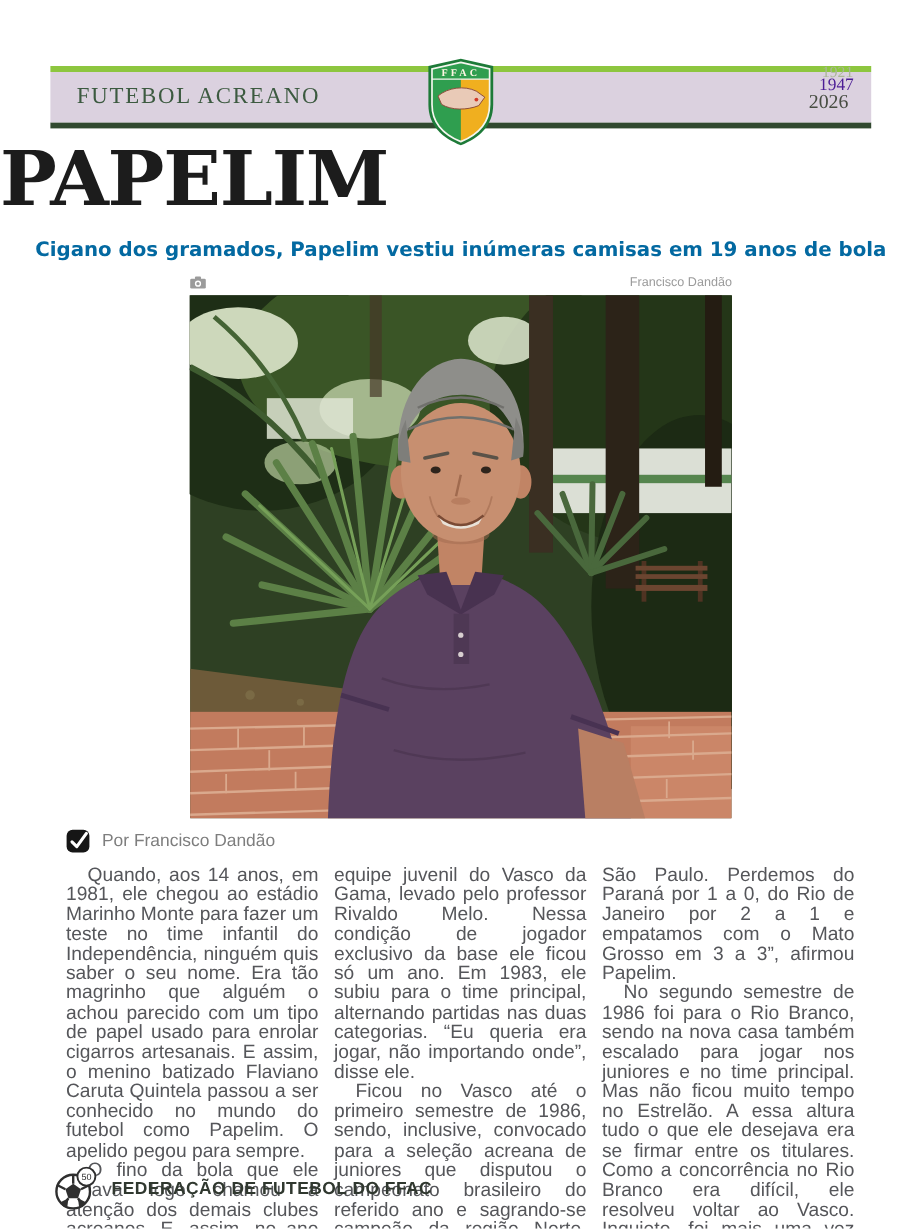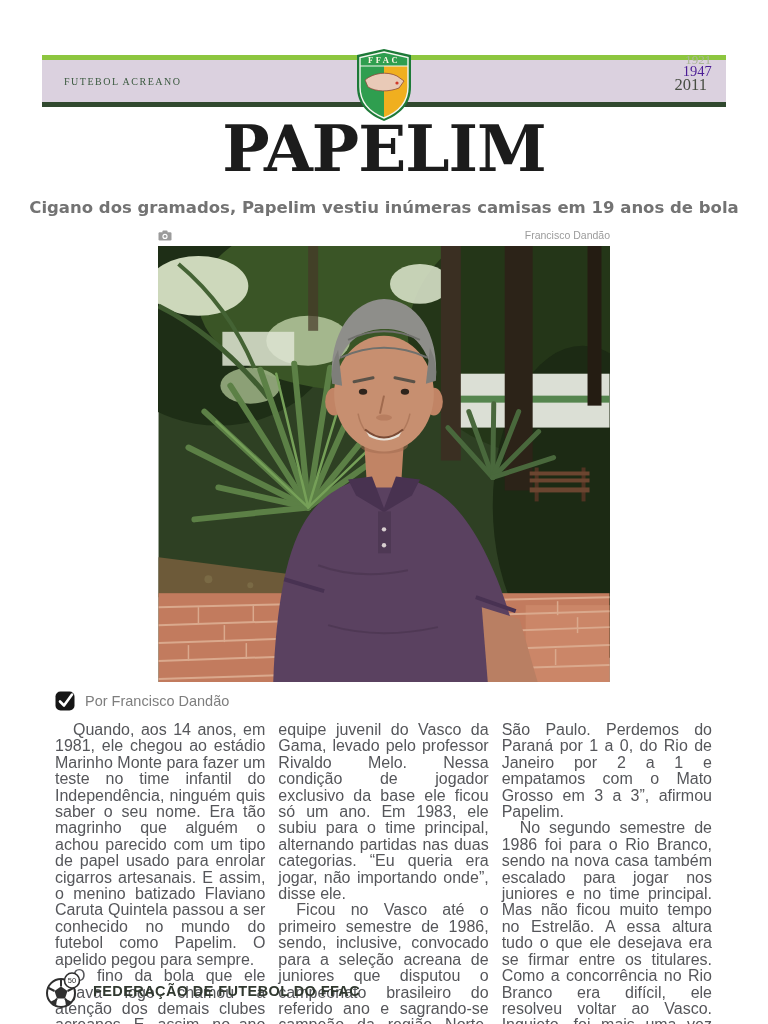--- a/index.html
+++ b/index.html
@@ -9,42 +9,42 @@
     overflow:hidden; font-family:"Liberation Sans", sans-serif;
   }
 
   
   .header { position:absolute; top:55px; left:42px; right:42px; }
   .band-top { height:5px; background:#8dc63f; }
   .band-mid { height:42px; background:#dbd1df; position:relative; display:flex; align-items:center; }
   .band-bot { height:5px; background:#31492f; }
   .section-label {
     margin-left:22px; font-family:"Liberation Serif", serif;
-    font-size:10px; letter-spacing:1.5px; color:#3c5a40;
+    font-size:19px; letter-spacing:1.5px; color:#3c5a40;
   }
   .years {
     position:absolute; right:4px; top:-5px; text-align:center;
     font-family:"Liberation Serif", serif; line-height:0.82;
   }
   .years span { display:block; }
   .year-1921 { font-size:13px; color:#a9b794; margin-right:0; }
   .year-1947 { font-size:14.5px; color:#4c1d95; margin-right:2px; }
   .year-2017 { font-size:16.5px; color:#474d42; margin-right:15px; }
   .shield { position:absolute; left:50%; top:-8px; transform:translateX(-50%); }
 
   
   .title {
-    position:absolute; top:112px; left:0; width:100%; text-align:center;
+    position:absolute; top:112px; left:0; width:100%; text-align:left;
     font-family:"DejaVu Serif", serif; font-weight:bold;
     font-size:63px; letter-spacing:-1px; color:#1c1c1c;
   }
   .subtitle {
     position:absolute; top:198px; left:0; width:100%; text-align:center;
     font-family:"DejaVu Sans", sans-serif; font-weight:bold;
-    font-size:16.5px; color:#737373;
+    font-size:16.5px; color:#0369a1;
   }
 
   
   .photo-credit {
     position:absolute; top:229px; left:158px; width:452px;
     display:flex; justify-content:space-between; align-items:center; gap:4px;
     font-size:10.5px; color:#9b9b9b;
   }
   .photo-frame { position:absolute; top:246px; left:158px; width:452px; height:436px; }
 
@@ -73,21 +73,21 @@
 
 <div class="page">
 
   <div class="header">
     <div class="band-top"></div>
     <div class="band-mid">
       <span class="section-label">FUTEBOL ACREANO</span>
       <div class="years">
         <span class="year-1921">1921</span>
         <span class="year-1947">1947</span>
-        <span class="year-2017">2011</span>
+        <span class="year-2017">2026</span>
       </div>
     </div>
     <div class="band-bot"></div>
 
     <div class="shield">
       <svg width="62" height="76" viewBox="0 0 62 76">
         <defs>
           <clipPath id="shieldClip">
             <path d="M31,5 L55,10.5 V40 C55,56 44.5,65.5 31,71 C17.5,65.5 7,56 7,40 V10.5 Z"></path>
           </clipPath>

